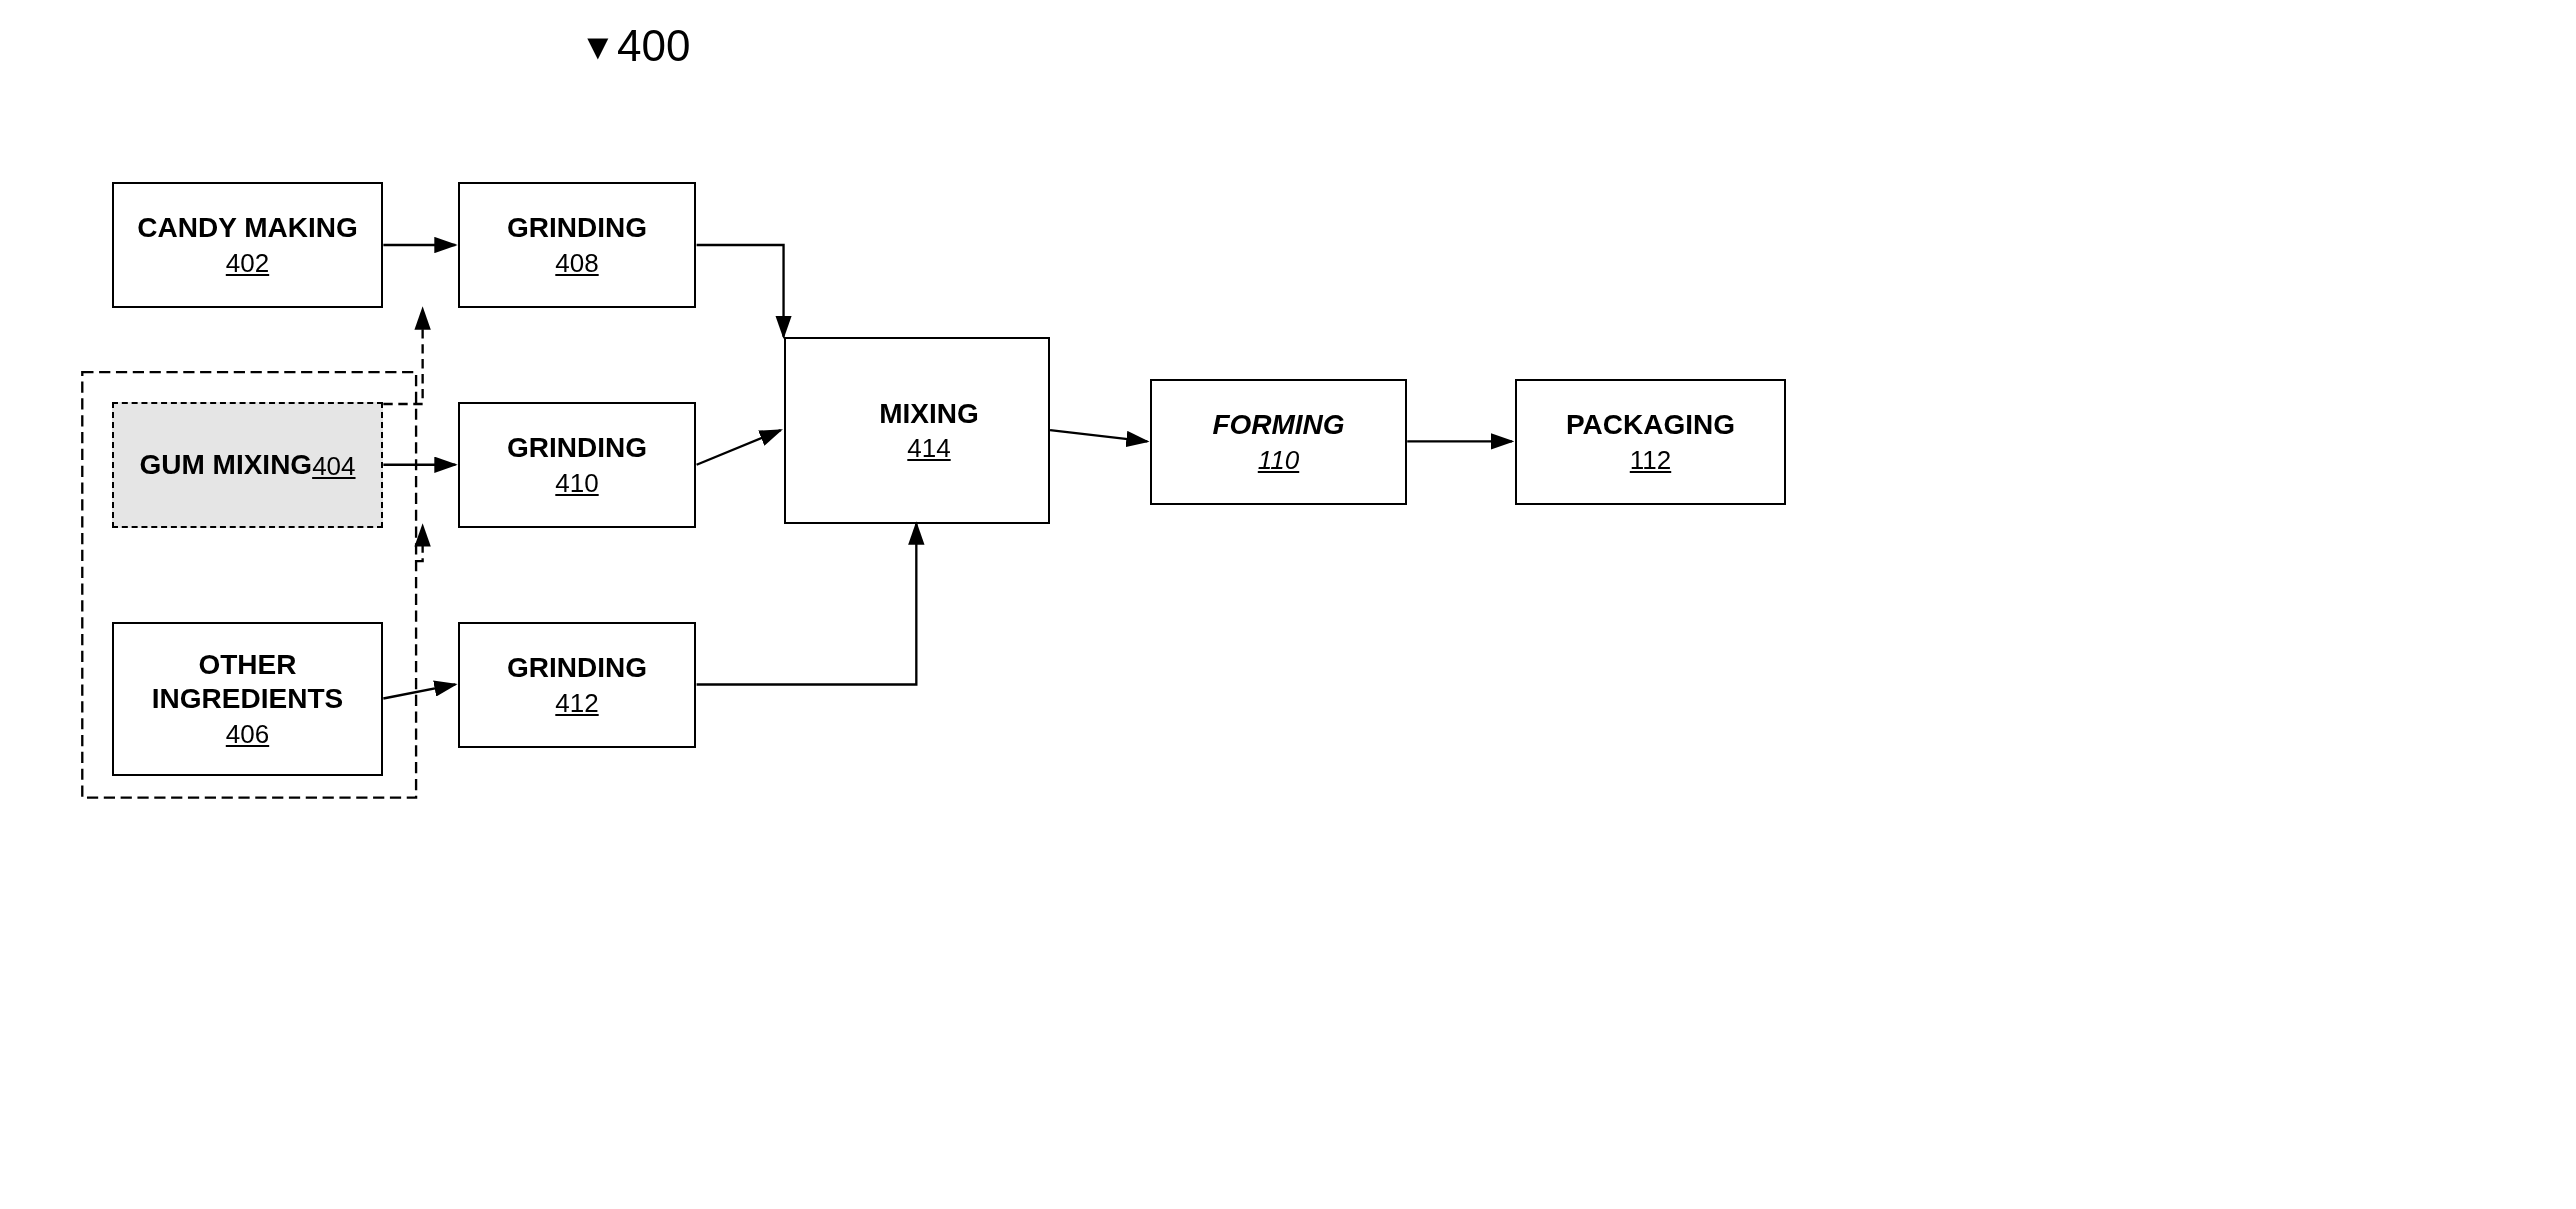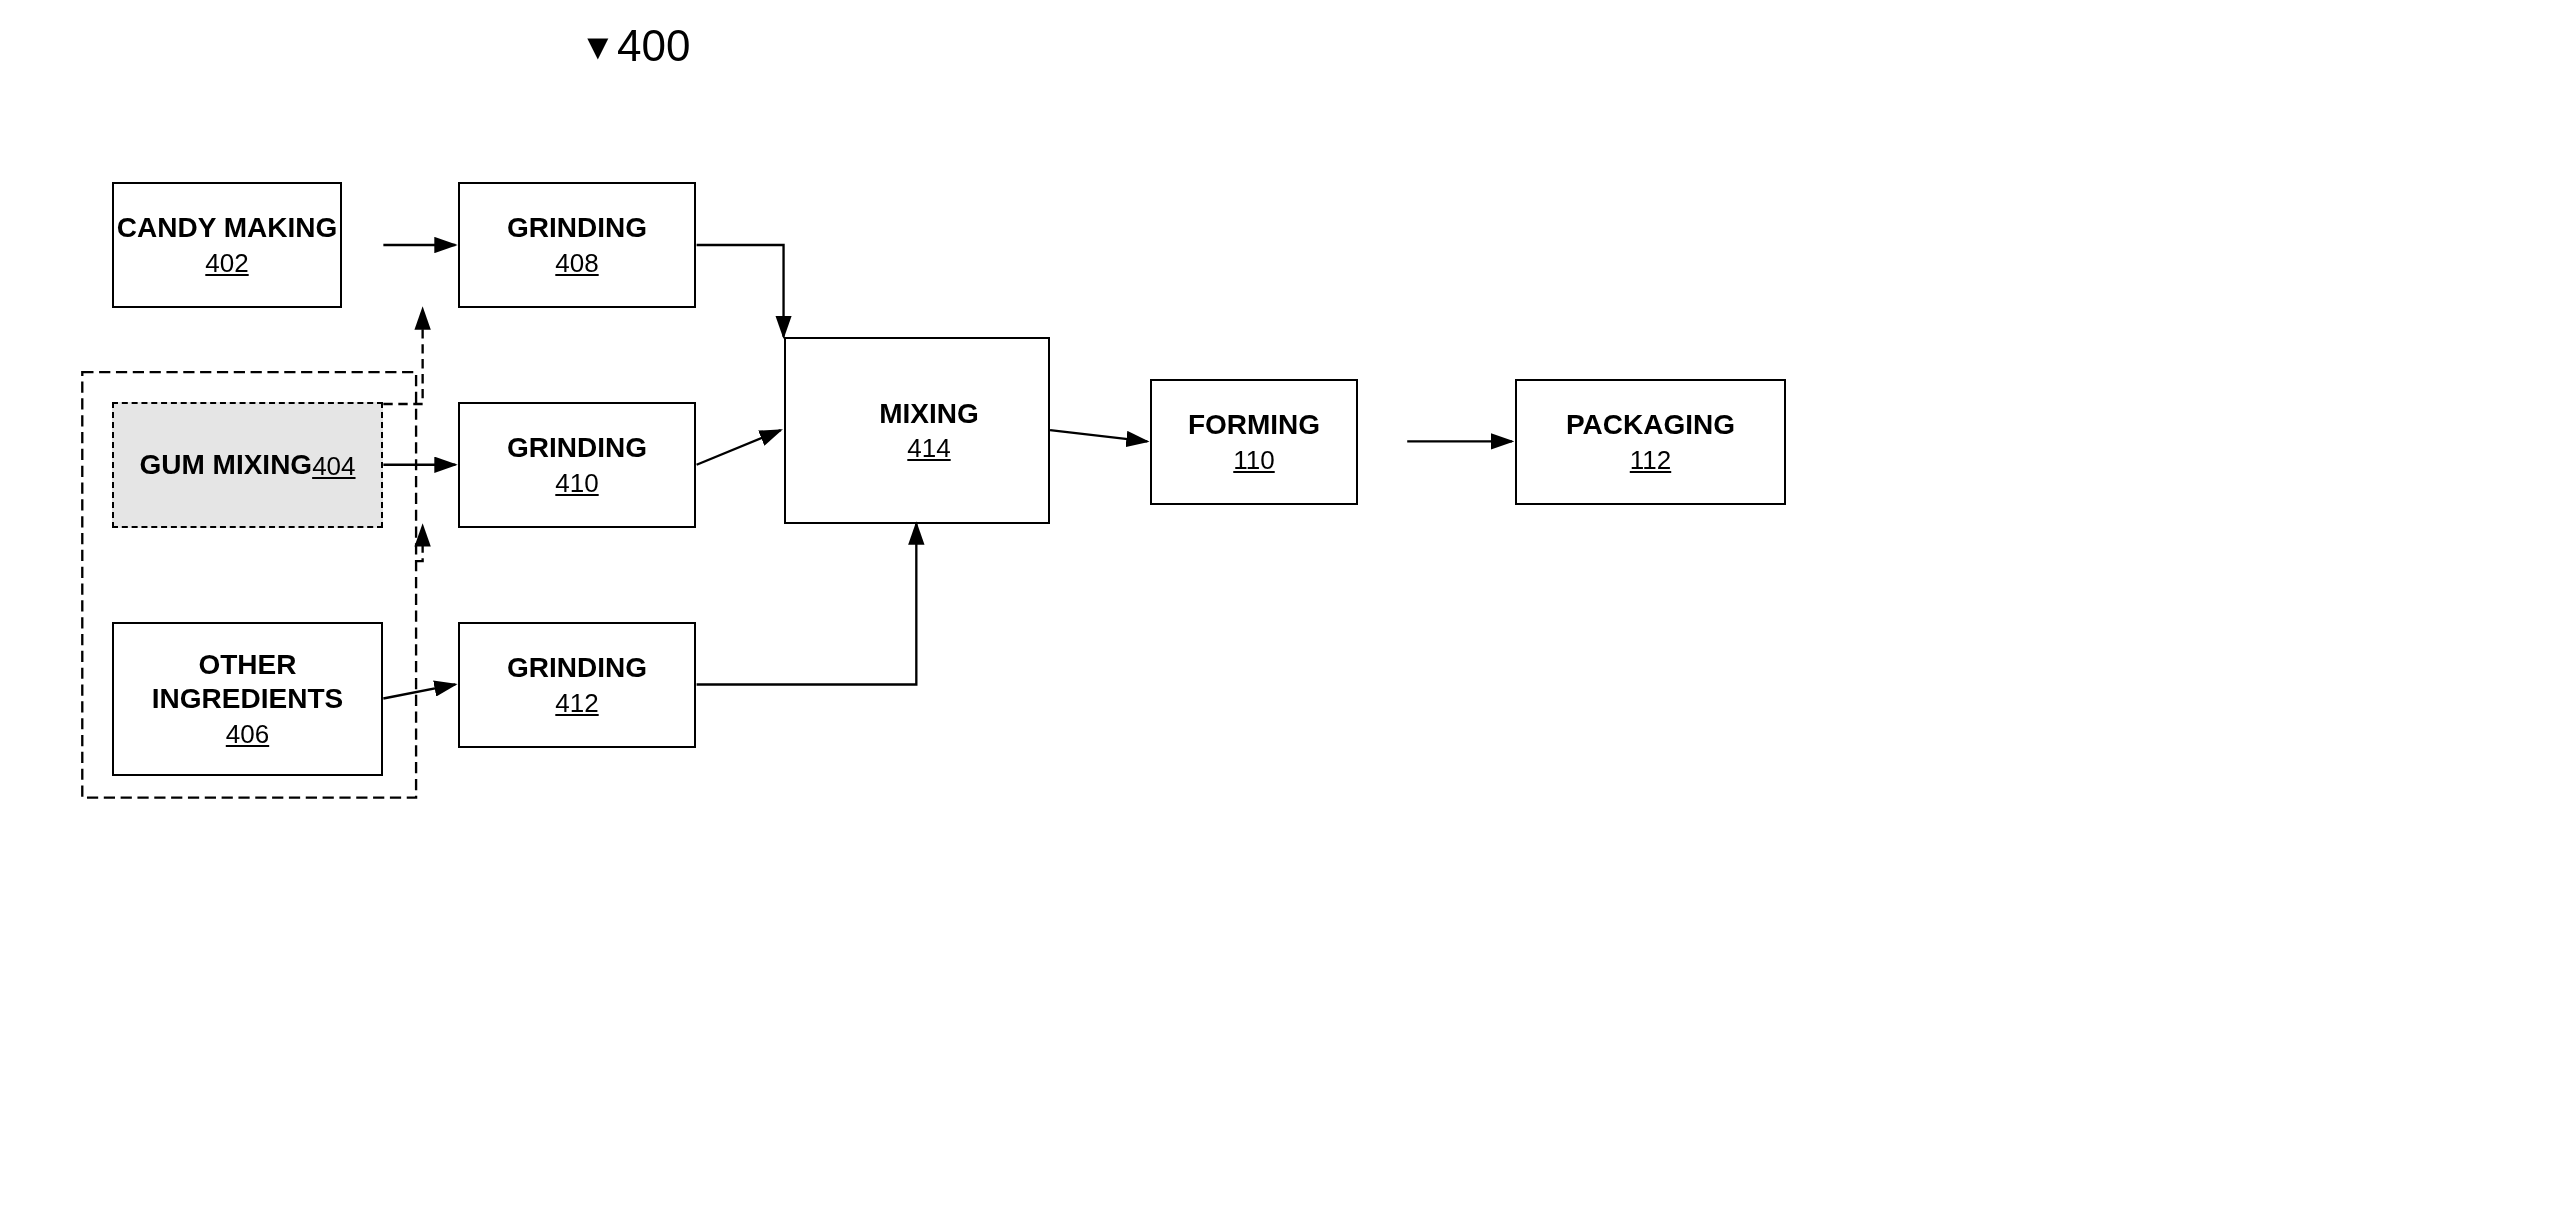--- a/index.html
+++ b/index.html
@@ -68,21 +68,21 @@
 
 <div class="diagram-container">
 
   <div style="position:absolute; top:26px; left:580px; font-size:36px; font-weight:normal;">
     ▼
   </div>
   <div style="position:absolute; top:20.6px; left:617px; font-size:44px;">
     400
   </div>
 
-  <div class="box" style="left:112px; top:182px; width:230px; height:126px;">
+  <div class="box" style="left:112px; top:182px; width:271px; height:126px;">
     <span class="box-label">CANDY MAKING</span>
     <span class="box-number">402</span>
   </div>
 
   <div class="box" style="left:458px; top:182px; width:238px; height:126px;">
     <span class="box-label">GRINDING</span>
     <span class="box-number">408</span>
   </div>
 
   <div class="box-dashed" style="left:112px; top:402px; width:271px; height:126px;">
@@ -104,21 +104,21 @@
   <div class="box" style="left:458px; top:622px; width:238px; height:126px;">
     <span class="box-label">GRINDING</span>
     <span class="box-number">412</span>
   </div>
 
   <div class="box" style="left:784px; top:337px; width:266px; height:187px;padding-left:24px;">
     <span class="box-label">MIXING</span>
     <span class="box-number">414</span>
   </div>
 
-  <div class="box" style="left:1150px; top:379px; width:208px; height:126px;">
+  <div class="box" style="left:1150px; top:379px; width:257px; height:126px;font-style:italic;">
     <span class="box-label">FORMING</span>
     <span class="box-number">110</span>
   </div>
 
   <div class="box" style="left:1515px; top:379px; width:271px; height:126px;">
     <span class="box-label">PACKAGING</span>
     <span class="box-number">112</span>
   </div>
 
   <svg class="arrows" viewBox="0 0 2755 1294" width="2576" height="1210">

